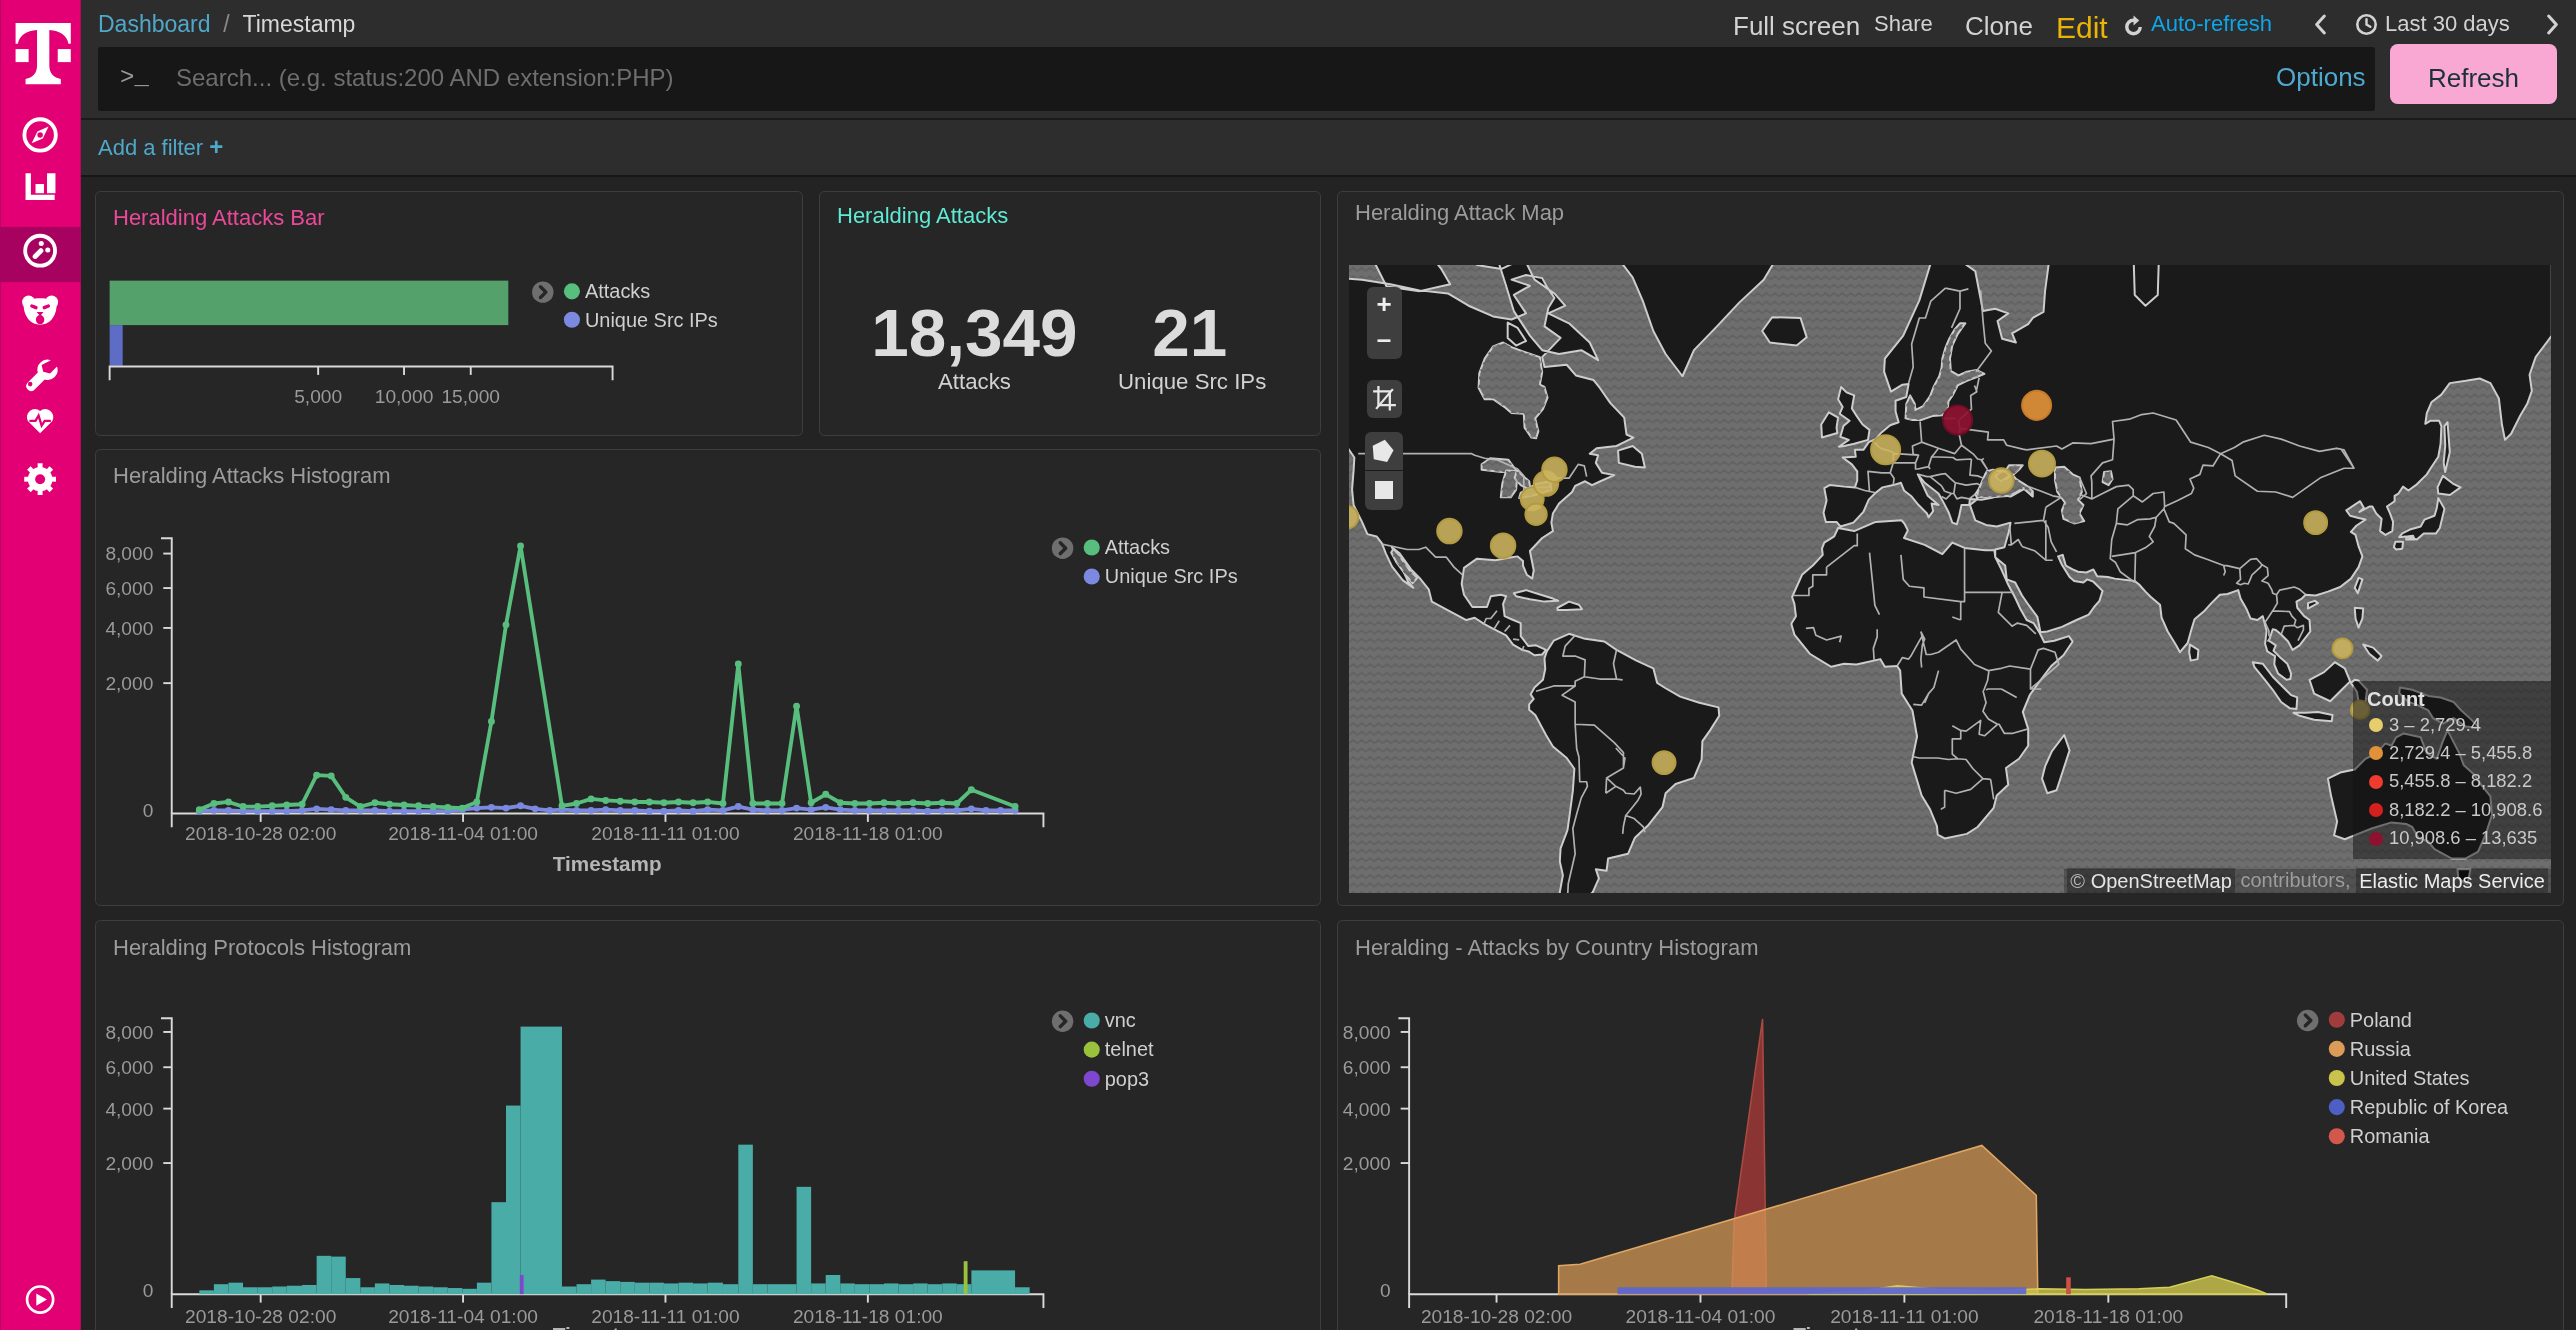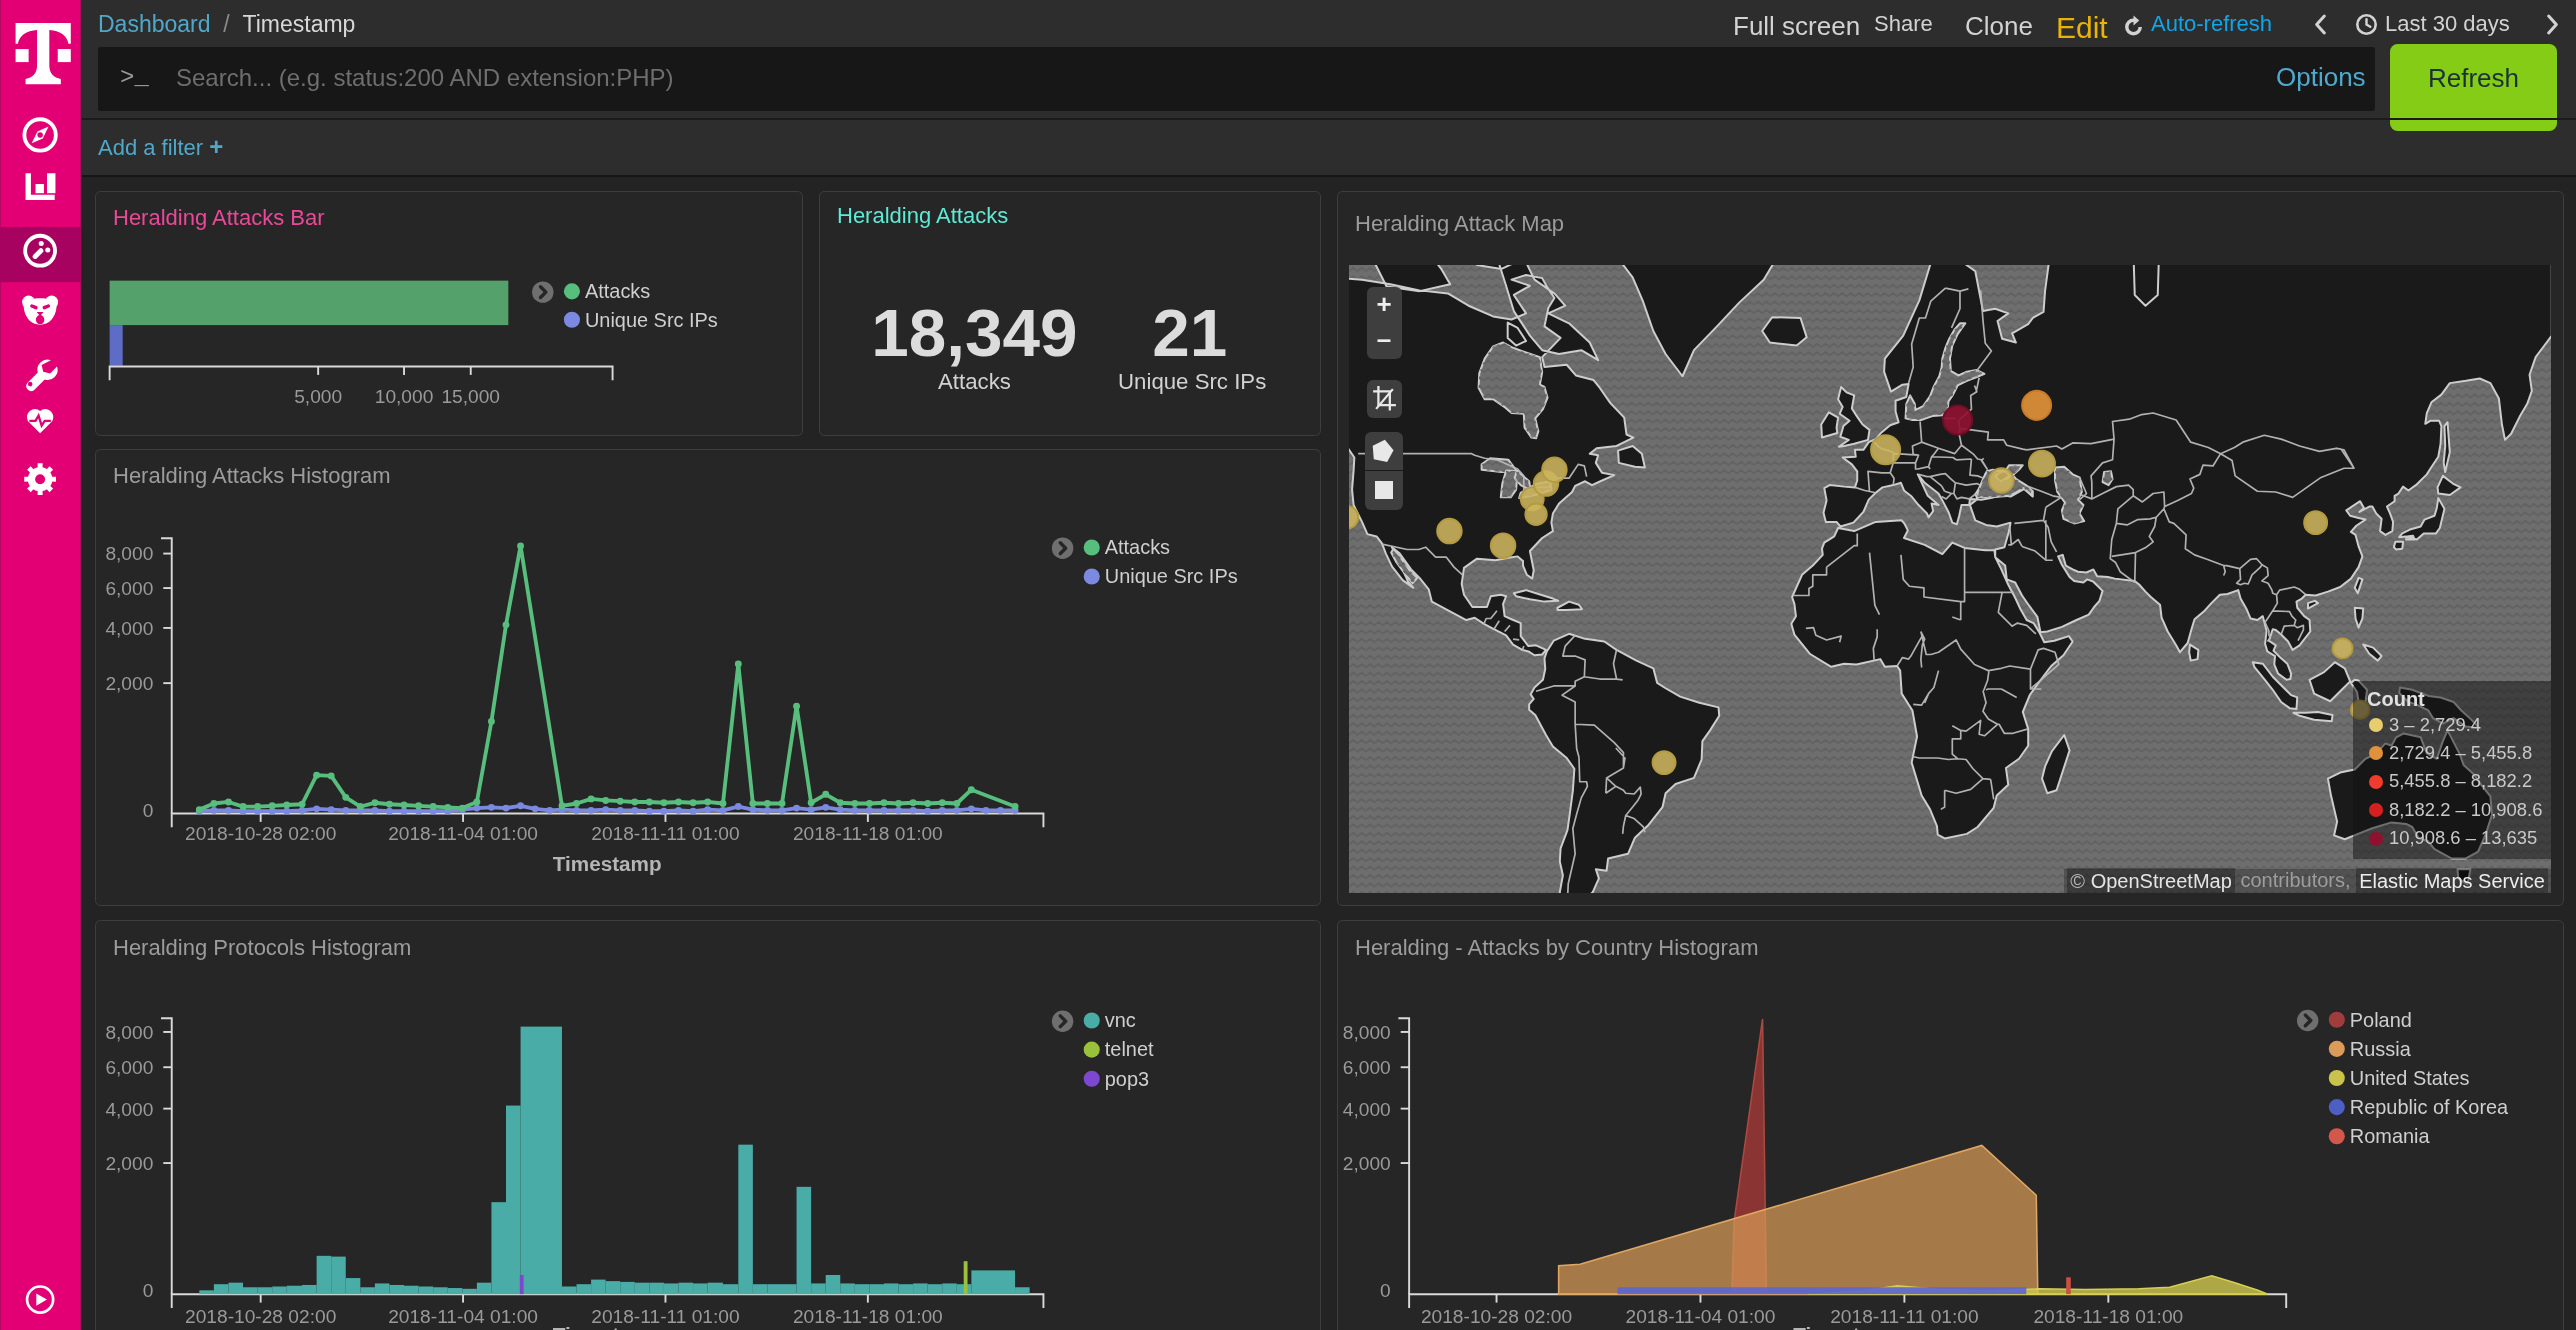--- a/index.html
+++ b/index.html
@@ -24,31 +24,31 @@
     <path d="M15 8 V15 L20 18" stroke="#d2d2d2" stroke-width="3.2" fill="none" stroke-linecap="round"></path>
   </svg>
 <div style="position:absolute;left:2385px;top:10.7px;font-size:22px;color:#d2d2d2">Last 30 days</div>
 <svg style="position:absolute;left:2544px;top:13px" width="17" height="23" viewBox="0 0 22 30">
     <path d="M6 4 L16 15 L6 26" stroke="#d2d2d2" stroke-width="4" fill="none" stroke-linecap="round" stroke-linejoin="round"></path>
   </svg>
 <div style="position:absolute;left:98px;top:47px;width:2277px;height:64px;background:#171717;border-radius:2.3px"></div>
 <div style="position:absolute;left:120px;top:64px;font-size:24px;color:#9a9a9a;font-family:'Liberation Mono',monospace">&gt;_</div>
 <div style="position:absolute;left:176px;top:64px;font-size:24px;color:#6e6e6e">Search... (e.g. status:200 AND extension:PHP)</div>
 <div style="position:absolute;left:2276px;top:62px;font-size:26px;color:#4fa9cf">Options</div>
-<div style="position:absolute;left:2390px;top:44px;width:167px;height:87px;background:#84cc16;border-radius:7.7px;text-align:center;line-height:68px;font-size:26px;color:#1c3038">Refresh</div>
+<div style="position:absolute;left:2390px;top:44px;width:167px;height:60px;background:#f9a8d4;border-radius:7.7px;text-align:center;line-height:68px;font-size:26px;color:#1c3038">Refresh</div>
 <div style="position:absolute;left:81px;top:118px;width:2496px;height:1.5px;background:#1b1b1b"></div>
 <div style="position:absolute;left:98px;top:133px;font-size:22px;color:#4fa8c9">Add a filter <span style="font-weight:bold;font-size:24px">+</span></div>
 <div style="position:absolute;left:81px;top:175px;width:2496px;height:2.3px;background:#161616"></div>
 <div style="position:absolute;left:81px;top:177px;width:2496px;height:1154px;background:#232323"></div>
 <div style="position:absolute;left:95px;top:191px;width:708px;height:245px;background:#262626;border:1.5px solid #3e3e3e;border-radius:5.4px;box-sizing:border-box"></div>
 <div style="position:absolute;left:113px;top:205px;font-size:22px;color:#ec4899">Heralding Attacks Bar</div>
 <div style="position:absolute;left:819px;top:191px;width:502px;height:245px;background:#262626;border:1.5px solid #3e3e3e;border-radius:5.4px;box-sizing:border-box"></div>
 <div style="position:absolute;left:837px;top:203px;font-size:22px;color:#5eead4">Heralding Attacks</div>
 <div style="position:absolute;left:1337px;top:191px;width:1227px;height:715px;background:#262626;border:1.5px solid #3e3e3e;border-radius:5.4px;box-sizing:border-box"></div>
-<div style="position:absolute;left:1355px;top:211px;font-size:22px;color:#9c9c9c">Heralding Attack Map</div>
+<div style="position:absolute;left:1355px;top:200px;font-size:22px;color:#9c9c9c">Heralding Attack Map</div>
 <div style="position:absolute;left:95px;top:449px;width:1226px;height:457px;background:#262626;border:1.5px solid #3e3e3e;border-radius:5.4px;box-sizing:border-box"></div>
 <div style="position:absolute;left:113px;top:463px;font-size:22px;color:#9c9c9c">Heralding Attacks Histogram</div>
 <div style="position:absolute;left:95px;top:920px;width:1226px;height:429px;background:#262626;border:1.5px solid #3e3e3e;border-radius:5.4px;box-sizing:border-box"></div>
 <div style="position:absolute;left:113px;top:935px;font-size:22px;color:#9c9c9c">Heralding Protocols Histogram</div>
 <div style="position:absolute;left:1337px;top:920px;width:1227px;height:429px;background:#262626;border:1.5px solid #3e3e3e;border-radius:5.4px;box-sizing:border-box"></div>
 <div style="position:absolute;left:1355px;top:935px;font-size:22px;color:#9c9c9c">Heralding - Attacks by Country Histogram</div>
 <div style="position:absolute;left:1349px;top:265px;width:1202px;height:628px;overflow:hidden;background:#6e6e6e"><svg width="1202" height="628" viewBox="0 0 1568 819" xmlns="http://www.w3.org/2000/svg">
       <defs>
         <pattern id="wv" width="22" height="11" patternUnits="userSpaceOnUse">
           <path d="M0 8 L5.5 3.5 L11 8 L16.5 3.5 L22 8" stroke="#626262" stroke-width="2.4" fill="none"></path>

